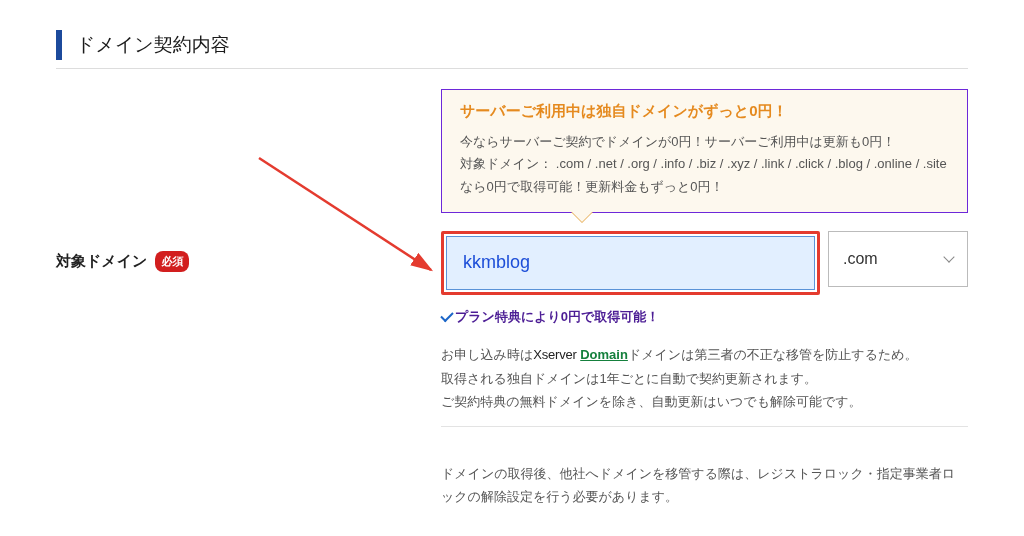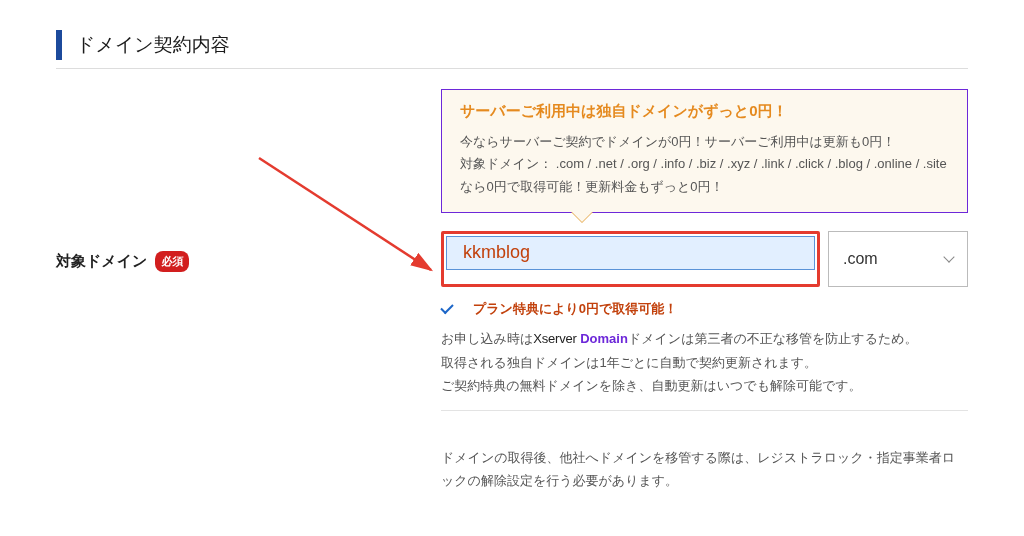--- a/index.html
+++ b/index.html
@@ -109,27 +109,27 @@
     margin-bottom: 12px;
   }
   .domain-input-wrap {
     flex: 1;
     border: 3px solid #e43b2f;
     padding: 2px;
     border-radius: 2px;
   }
   .domain-input {
     width: 100%;
-    height: 34px;
+    height: 54px;
     border: 1px solid #5a93d8;
     background: #e2efff;
     padding: 6px 16px;
     font-size: 18px;
     font-family: Arial, sans-serif;
-    color: #c2410c;
+    color: #1d4ed8;
     outline: none;
   }
   .tld-wrap {
     position: relative;
     width: 140px;
   }
   .tld-select {
     width: 100%;
     height: 56px;
     border: 1px solid #bbb;
@@ -143,43 +143,43 @@
   }
   .chev {
     display: inline-block;
     width: 8px; height: 8px;
     border-right: 1.5px solid #888;
     border-bottom: 1.5px solid #888;
     transform: rotate(45deg);
     margin-top: -4px;
   }
   .avail-msg {
-    color: #c2410c;
+    color: #4c1d95;
     font-weight: bold;
     font-size: 13px;
     display: flex;
     align-items: center;
-    gap: 20px;
-    margin-bottom: 8px;
+    gap: 2px;
+    margin-bottom: 16px;
   }
   .check {
     display: inline-block;
     width: 12px; height: 7px;
     border-left: 2.5px solid #1c66c8;
     border-bottom: 2.5px solid #1c66c8;
     transform: rotate(-45deg);
     margin-top: -3px;
   }
   .desc-block {
     font-size: 13px;
     color: #555;
     line-height: 1.8;
   }
   .xserver-brand { font-weight: normal; color: #222; letter-spacing: -0.2px; }
-  .xserver-domain { font-weight: bold; color: #6d28d9; }
+  .xserver-domain { font-weight: bold; color: #15803d; text-decoration: underline; }
   .desc-sep {
     border: none;
     border-top: 1px solid #e3e3e3;
     margin: 12px 0;
   }
 </style>
 </head>
 <body>
 
 <h2 class="section-title">ドメイン契約内容</h2>

